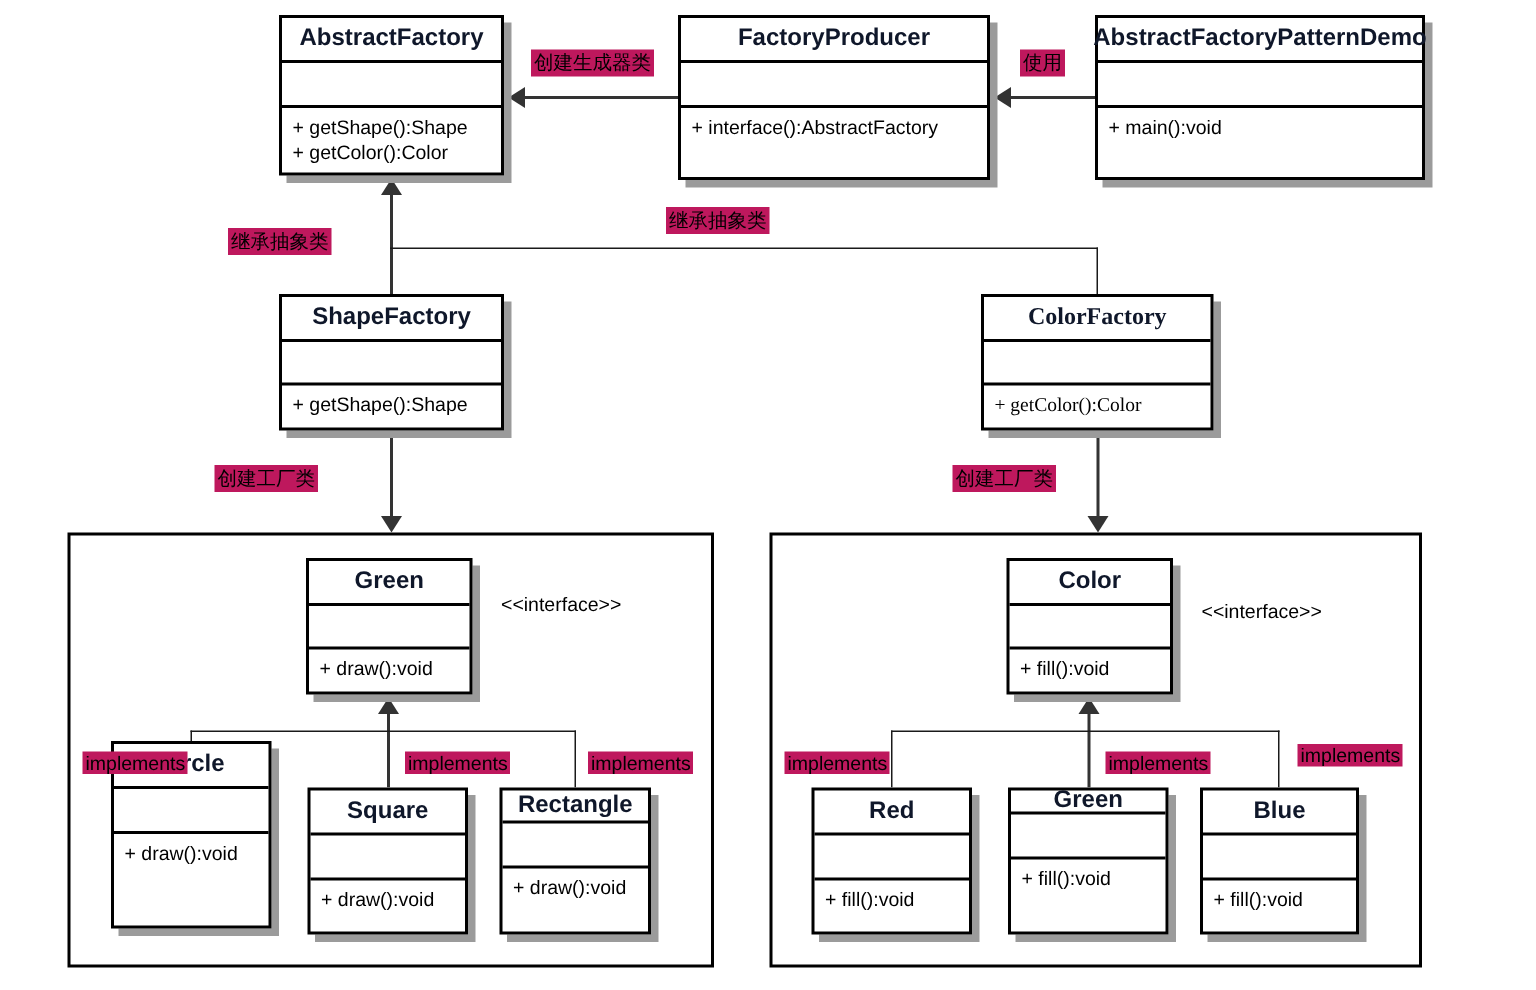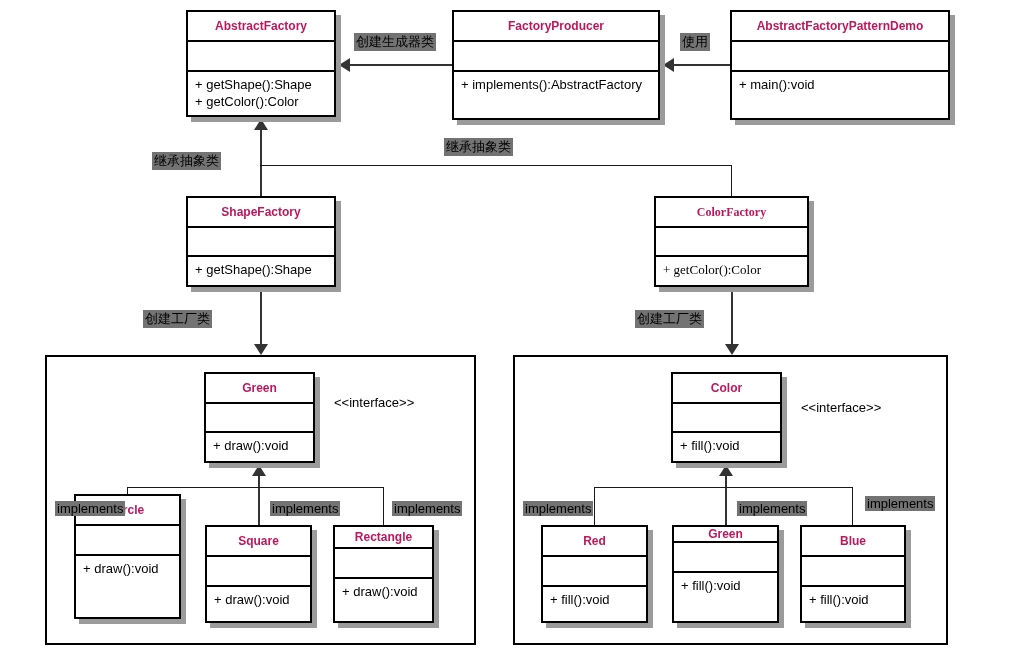--- a/index.html
+++ b/index.html
@@ -24,22 +24,22 @@
     background: #ffffff;
     border: 2px solid #000000;
     box-shadow: 5px 5px 0 0 #9b9b9b;
     z-index: 5;
   }
   .uml-name {
     box-sizing: border-box;
     width: 100%;
     text-align: center;
     font-weight: bold;
-    font-size: 12px;
-    color: #be185d;
+    font-size: 16px;
+    color: #0f172a;
     border-bottom: 2px solid #000000;
     display: flex;
     align-items: center;
     justify-content: center;
   }
   .uml-attrs {
     box-sizing: border-box;
     width: 100%;
     border-bottom: 2px solid #000000;
   }
@@ -102,21 +102,21 @@
     border-bottom: 7px solid transparent;
     border-right: 11px solid #333333;
     z-index: 4;
   }
 
   
   .edge-label {
     position: absolute;
     font-size: 13px;
     color: #000000;
-    background: #737373;
+    background: #be185d;
     white-space: nowrap;
     padding: 0 2px;
     z-index: 6;
   }
   .stereotype {
     position: absolute;
     font-size: 13px;
     color: #000000;
     white-space: nowrap;
     z-index: 6;
@@ -133,21 +133,21 @@
     <div class="uml-ops">
       <div>+ getShape():Shape</div>
       <div>+ getColor():Color</div>
     </div>
   </div>
 
   <div class="uml-box" style="left:452px; top:10px; width:208px; height:110px;">
     <div class="uml-name" style="height:30px;">FactoryProducer</div>
     <div class="uml-attrs" style="height:30px;"></div>
     <div class="uml-ops">
-      <div>+ implements():AbstractFactory</div>
+      <div>+ interface():AbstractFactory</div>
     </div>
   </div>
 
   <div class="uml-box" style="left:730px; top:10px; width:220px; height:110px;">
     <div class="uml-name" style="height:30px;">AbstractFactoryPatternDemo</div>
     <div class="uml-attrs" style="height:30px;"></div>
     <div class="uml-ops">
       <div>+ main():void</div>
     </div>
   </div>

